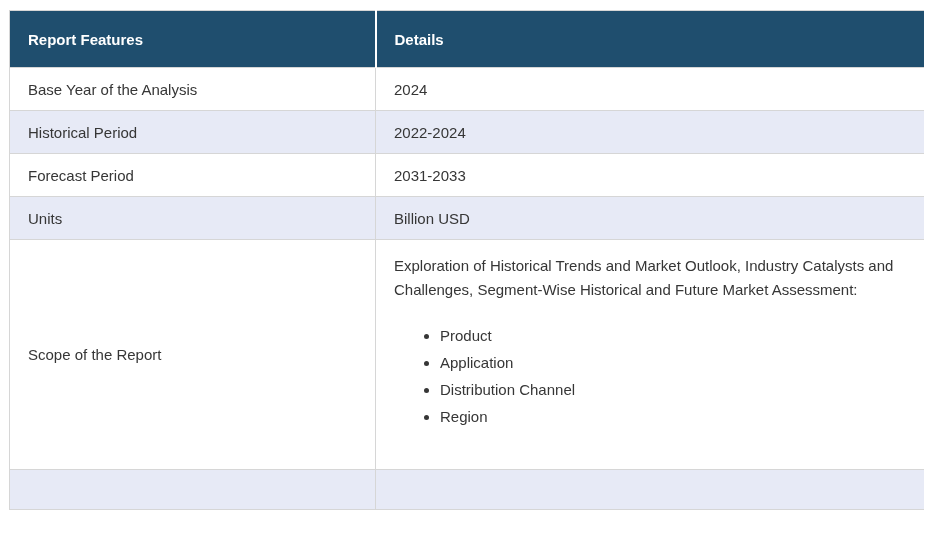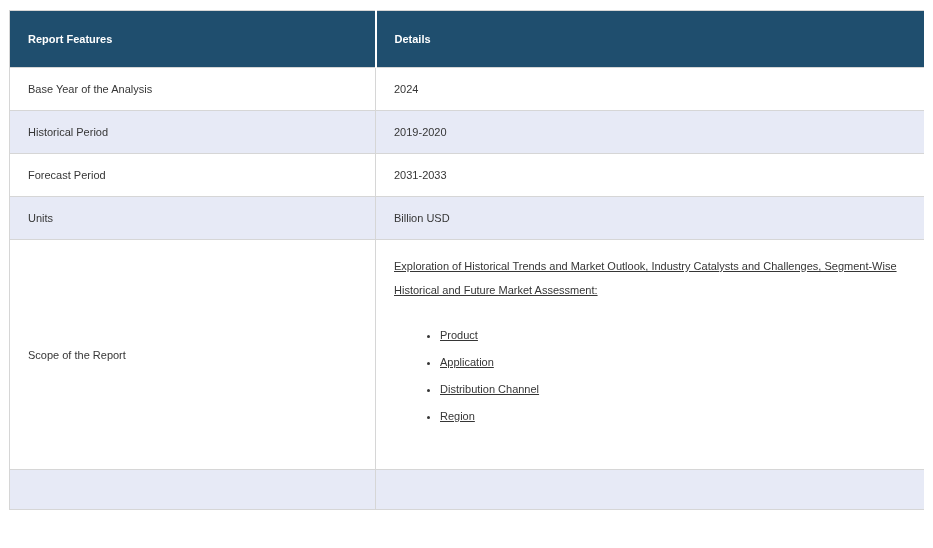--- a/index.html
+++ b/index.html
@@ -29,41 +29,40 @@
     border-collapse:collapse;
     table-layout:fixed;
     width:915px;
     border:1px solid var(--border);
   }
   col.c1{width:366px;}
   col.c2{width:549px;}
   th,td{
     border:1px solid var(--border);
     padding:0 18px;
-    font-size:11px;
+    font-size:15px;
     text-align:left;
     vertical-align:middle;
   }
   thead th{
     background:var(--header-bg);
     color:var(--header-text);
     font-weight:bold;
     height:57px;
     border-bottom:1px solid var(--border);
   }
   thead th:first-child{border-right:2px solid #FFFFFF;}
   tbody tr{background:var(--row-bg);}
   tbody tr.alt{background:var(--row-alt-bg);margin-left:28px;}
   tr.simple-row td{height:43px;}
   tr.scope-row td{height:230px;}
   tr.scope-row td.detail-cell{
     vertical-align:top;
     padding-top:14px;
     padding-bottom:26px;
-    text-decoration:underline;
   }
   .scope-intro{
     margin:0;
     line-height:24px;
   }
   ul.scope-list{
     margin:20px 0 0 0;
     padding:0 0 0 46px;
   }
   ul.scope-list li{
@@ -86,21 +85,21 @@
         <th>Details</th>
       </tr>
     </thead>
     <tbody>
       <tr class="simple-row">
         <td>Base Year of the Analysis</td>
         <td>2024</td>
       </tr>
       <tr class="simple-row alt">
         <td>Historical Period</td>
-        <td>2019-2020</td>
+        <td>2022-2024</td>
       </tr>
       <tr class="simple-row">
         <td>Forecast Period</td>
         <td>2031-2033</td>
       </tr>
       <tr class="simple-row alt">
         <td>Units</td>
         <td>Billion USD</td>
       </tr>
       <tr class="scope-row">

